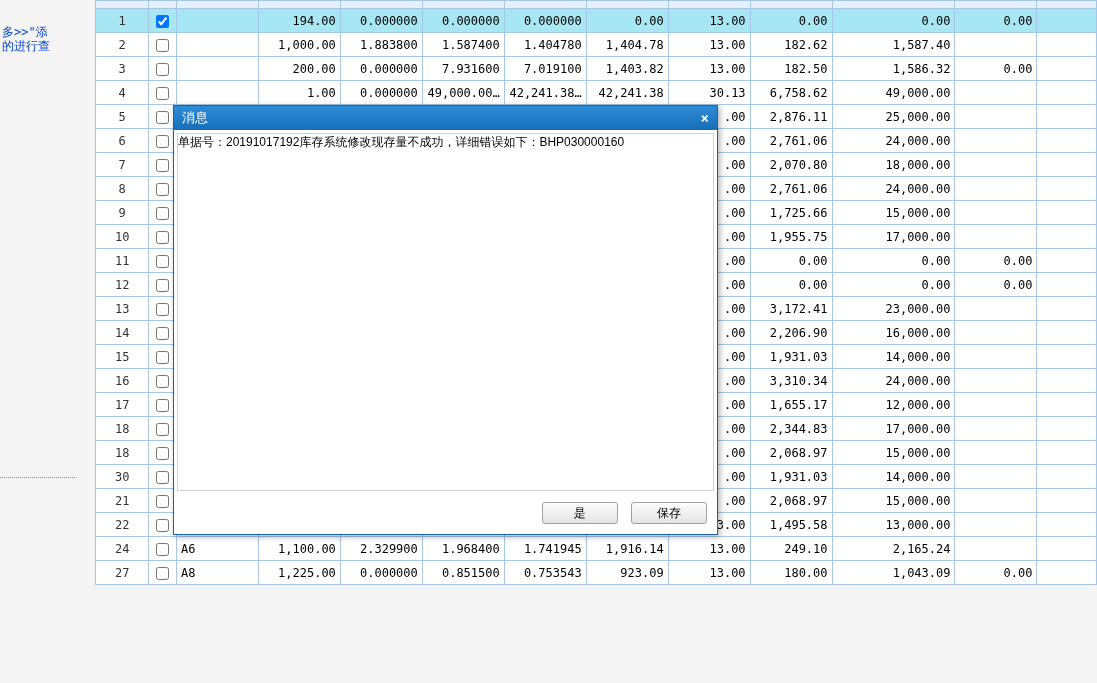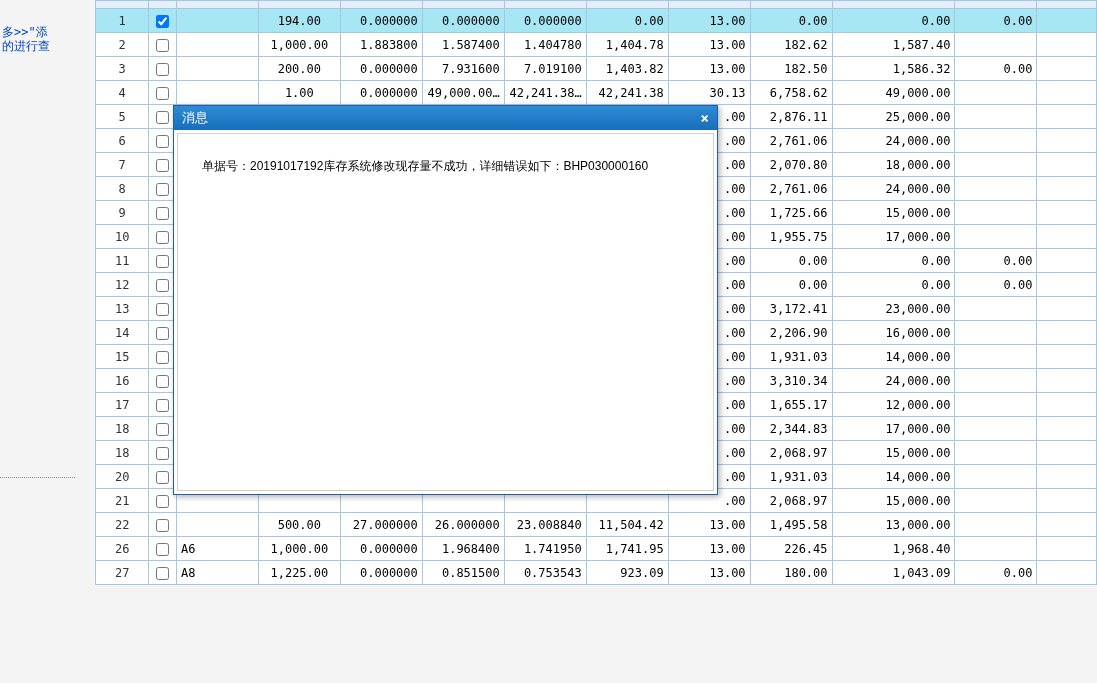--- a/index.html
+++ b/index.html
@@ -49,21 +49,21 @@
     font-family: monospace, "SimSun";
     font-size: 12px;
     white-space: nowrap;
     overflow: hidden;
     text-overflow: clip;
   }
   td.idx { text-align: center; width:52px; color:#333; }
   td.chk { text-align:center; width:27px; }
   td.c2 { width:80px; }
   td.num { text-align:right; }
-  td.c3 { width:80px;text-align:center; }
+  td.c3 { width:80px; }
   td.c4 { width:80px; }
   td.c5 { width:80px; }
   td.c6 { width:80px; }
   td.c7 { width:80px; }
   td.c8 { width:80px; }
   td.c9 { width:80px; }
   td.c10{ width:120px; }
   td.c11{ width:80px; }
   td.c12{ width:58px; }
 
@@ -99,21 +99,21 @@
     display:flex;
     justify-content:space-between;
     align-items:center;
   }
   .dialog-close {
     cursor:pointer;
     font-weight:bold;
     font-size:14px;
   }
   .dialog-body {
-    padding: 24px;
+    padding: 0;
     height: 358px;
     font-size: 12px;
     color:#000;
     border:1px solid #d0d0d0;
     margin:3px;
     background:#fff;
     overflow:auto;
     font-family:"SimSun","宋体",sans-serif;
   }
   .dialog-buttons {
@@ -443,21 +443,21 @@
           <td class="c5 num"></td>
           <td class="c6 num"></td>
           <td class="c7 num"></td>
           <td class="c8 num">.00</td>
           <td class="c9 num">2,068.97</td>
           <td class="c10 num">15,000.00</td>
           <td class="c11 num"></td>
           <td class="c12 num"></td>
         </tr>
         <tr>
-          <td class="idx">20</td>
+          <td class="idx">30</td>
           <td class="chk"><input type="checkbox" style=""></td>
           <td class="c2"></td>
           <td class="c3 num"></td>
           <td class="c4 num"></td>
           <td class="c5 num"></td>
           <td class="c6 num"></td>
           <td class="c7 num"></td>
           <td class="c8 num">.00</td>
           <td class="c9 num">1,931.03</td>
           <td class="c10 num">14,000.00</td>
@@ -488,31 +488,31 @@
           <td class="c5 num">26.000000</td>
           <td class="c6 num">23.008840</td>
           <td class="c7 num">11,504.42</td>
           <td class="c8 num">13.00</td>
           <td class="c9 num">1,495.58</td>
           <td class="c10 num">13,000.00</td>
           <td class="c11 num"></td>
           <td class="c12 num"></td>
         </tr>
         <tr>
-          <td class="idx">26</td>
+          <td class="idx">24</td>
           <td class="chk"><input type="checkbox" style=""></td>
           <td class="c2">A6</td>
-          <td class="c3 num">1,000.00</td>
-          <td class="c4 num">0.000000</td>
+          <td class="c3 num">1,100.00</td>
+          <td class="c4 num">2.329900</td>
           <td class="c5 num">1.968400</td>
-          <td class="c6 num">1.741950</td>
-          <td class="c7 num">1,741.95</td>
+          <td class="c6 num">1.741945</td>
+          <td class="c7 num">1,916.14</td>
           <td class="c8 num">13.00</td>
-          <td class="c9 num">226.45</td>
-          <td class="c10 num">1,968.40</td>
+          <td class="c9 num">249.10</td>
+          <td class="c10 num">2,165.24</td>
           <td class="c11 num"></td>
           <td class="c12 num"></td>
         </tr>
         <tr>
           <td class="idx">27</td>
           <td class="chk"><input type="checkbox" style=""></td>
           <td class="c2">A8</td>
           <td class="c3 num">1,225.00</td>
           <td class="c4 num">0.000000</td>
           <td class="c5 num">0.851500</td>
@@ -529,13 +529,17 @@
 </div>
 
 <div class="dialog">
   <div class="dialog-titlebar">
     <span>消息</span>
     <span class="dialog-close">×</span>
   </div>
   <div class="dialog-body">
     <span>单据号：20191017192库存系统修改现存量不成功，详细错误如下：BHP030000160</span>
   </div>
+  <div class="dialog-buttons">
+    <span class="dlg-btn">是</span>
+    <span class="dlg-btn">保存</span>
+  </div>
 </div>
 
 </body></html>

